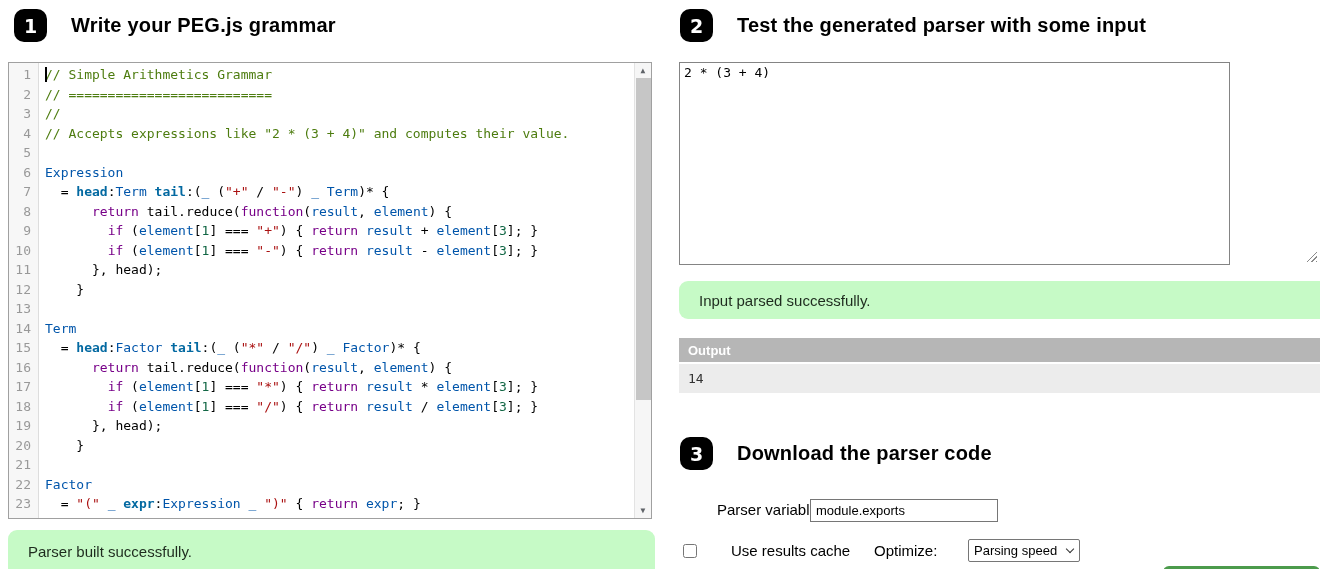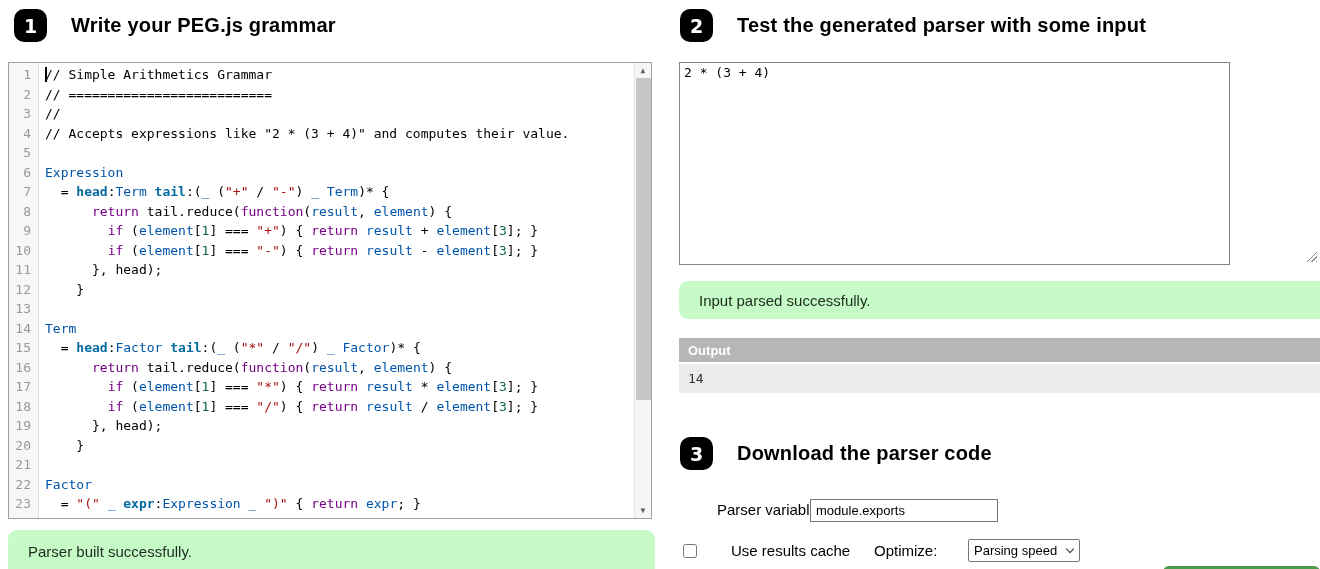--- a/index.html
+++ b/index.html
@@ -27,21 +27,21 @@
   .editor{
     position:absolute;left:8px;top:62px;width:644px;height:457px;
     border:1px solid #a0a0a0;background:#fff;
     font-family:"DejaVu Sans Mono",monospace;font-size:13px;
   }
   .gutter-bg{position:absolute;left:0;top:0;bottom:0;width:30px;background:#f7f7f7;border-right:1px solid #ddd;}
   .lines{position:absolute;left:0;top:2px;right:17px;}
   .cm-row{display:flex;height:19.5px;line-height:19.5px;}
   .cm-gutter{width:30px;flex:0 0 30px;text-align:right;padding-right:8px;color:#999;}
   .cm-code{padding-left:6px;white-space:pre;color:#000;}
-  .tok-com{color:#000000;}
+  .tok-com{color:#4d7c0f;}
   .tok-str{color:#a11;}
   .tok-kw{color:#708;}
   .tok-blu{color:#05a;}
   .tok-num{color:#164;}
   .tok-lbl{color:#0369a1;font-weight:bold;}
   .cursor{position:absolute;left:36px;top:4px;width:1.5px;height:15px;background:#000;}
   .scrollbar{position:absolute;right:0;top:0;bottom:0;width:17px;background:#f6f6f6;border-left:1px solid #e3e3e3;}
   .sb-btn{position:absolute;left:0;width:100%;height:15px;display:flex;align-items:center;justify-content:center;
     color:#5f6368;font-size:8px;line-height:8px;}
   .sb-btn.up{top:0;}

